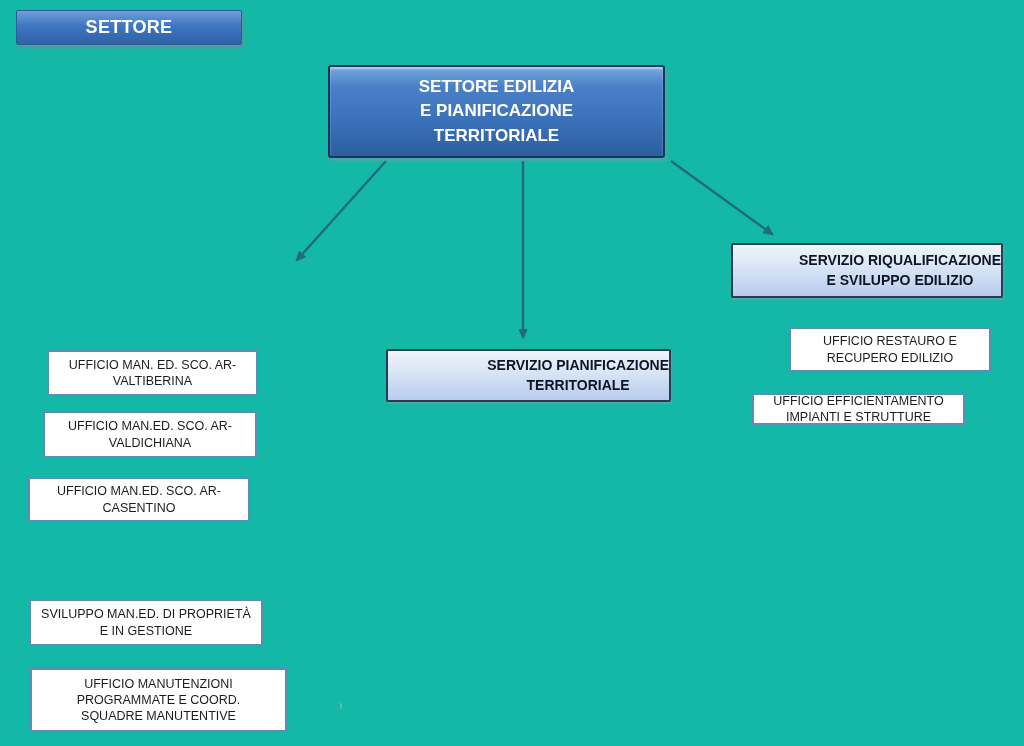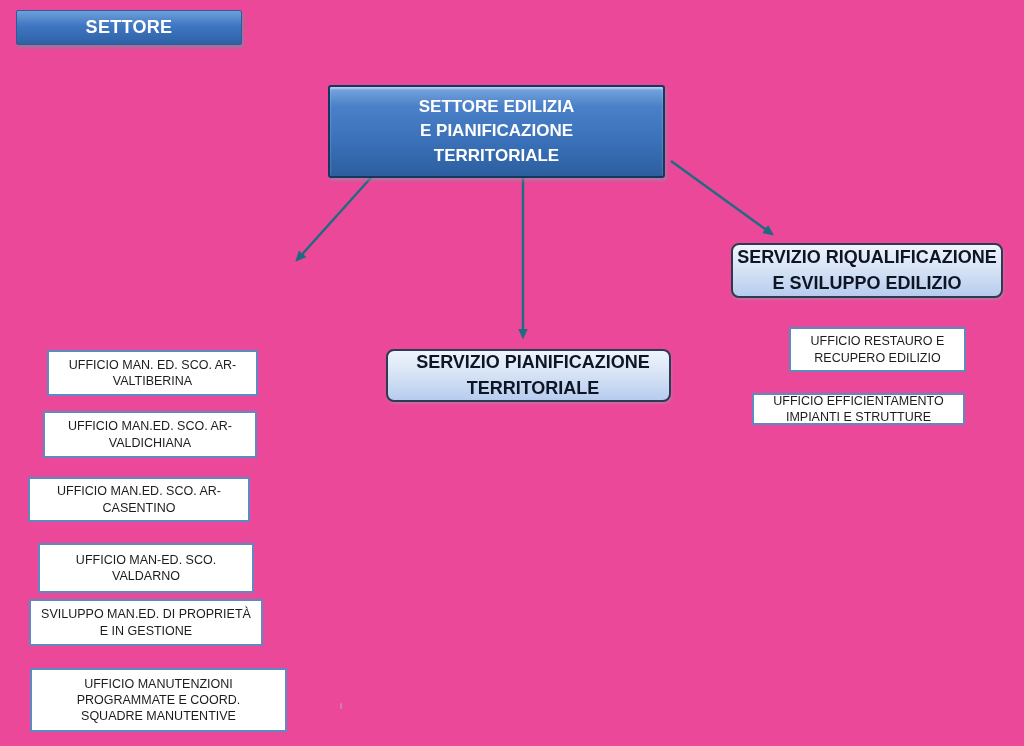--- a/index.html
+++ b/index.html
@@ -1,36 +1,36 @@
 <!DOCTYPE html>
 <html><head>
 <meta charset="utf-8">
 <style>
   * { margin:0; padding:0; box-sizing:border-box; }
   html,body { background:#ffffff; }
   body { font-family:"Liberation Sans", sans-serif; }
-  .canvas { position:relative; width:1024px; height:746px; background:#ec4899; overflow:hidden; }
+  .canvas { position:relative; width:1024px; height:746px; background:#14b8a6; overflow:hidden; }
 
   .box { position:absolute; display:flex; align-items:center; justify-content:center;
          text-align:center; white-space:pre-line; }
 
   .hdr-box { background:linear-gradient(180deg,#6FA0DA 0%,#3F76C1 45%,#2E62A6 100%);
              border:1px solid #2F5A99; border-radius:2px;
              box-shadow:2px 3px 3px rgba(125,135,155,.65);
              color:#ffffff; font-weight:bold; font-size:18px; letter-spacing:.3px; }
 
   .root-box { background:linear-gradient(180deg,#79A7DF 0%,#4A80C8 22%,#3A71B9 60%,#2D5F9F 100%);
               border:2px solid #17365D; border-radius:3px;
               box-shadow:inset 0 2px 2px rgba(255,255,255,.45), 2px 3px 3px rgba(140,150,165,.5);
               color:#ffffff; font-weight:bold; font-size:17px; line-height:1.45; }
 
   .branch { background:linear-gradient(180deg,#EFF4FC 0%,#D8E4F6 45%,#B7CCEE 100%);
-            border:2px solid #2E3A50; border-radius:8px;
+            border:2px solid #2E3A50; border-radius:2px;
             box-shadow:1px 2px 2px rgba(150,160,175,.4);
-            color:#0E1524; font-weight:bold; font-size:18px; line-height:1.4; }
+            color:#0E1524; font-weight:bold; font-size:14px; line-height:1.4;justify-content:flex-end; }
 
   .office { background:#ffffff; border:2px solid #5E8AC0;
             color:#1C1C1C; font-size:12.5px; line-height:1.3; }
 
   .arrows { position:absolute; left:0; top:0; width:1024px; height:746px; pointer-events:none; }
 
   .stray-mark { position:absolute; left:340px; top:703px; width:2px; height:6px;
                 background:#b9bdb9; opacity:.45; border-radius:1px; }
 </style>
 </head>
@@ -46,21 +46,21 @@
     <defs>
       <marker id="ah" markerWidth="11" markerHeight="10" refX="8.5" refY="5" orient="auto" markerUnits="userSpaceOnUse">
         <path d="M0,0 L11,5 L0,10 z" fill="#1F6B7F"></path>
       </marker>
     </defs>
     <line x1="386" y1="161" x2="297" y2="260" stroke="#1F6B7F" stroke-width="2.4" marker-end="url(#ah)"></line>
     <line x1="523" y1="161" x2="523" y2="337" stroke="#1F6B7F" stroke-width="2.4" marker-end="url(#ah)"></line>
     <line x1="671" y1="161" x2="772" y2="234" stroke="#1F6B7F" stroke-width="2.4" marker-end="url(#ah)"></line>
   </svg>
 
-  <div class="box root-box" style="left:328px; top:65px; width:337px; height:93px;margin-top:20px;">
+  <div class="box root-box" style="left:328px; top:65px; width:337px; height:93px;">
     <span>SETTORE  EDILIZIA
 E PIANIFICAZIONE
 TERRITORIALE</span>
   </div>
 
 
   <div class="box office" style="left:47px; top:350px; width:211px; height:46px;">
     <span>UFFICIO MAN. ED. SCO. AR-
 VALTIBERINA</span>
   </div>
@@ -68,24 +68,20 @@
   <div class="box office" style="left:43px; top:411px; width:214px; height:47px;">
     <span>UFFICIO MAN.ED. SCO.  AR-
 VALDICHIANA</span>
   </div>
 
   <div class="box office" style="left:28px; top:477px; width:222px; height:45px;">
     <span>UFFICIO MAN.ED. SCO. AR-
 CASENTINO</span>
   </div>
 
-  <div class="box office" style="left:38px; top:543px; width:216px; height:50px;">
-    <span>UFFICIO MAN-ED. SCO.
-VALDARNO</span>
-  </div>
 
   <div class="box office" style="left:29px; top:599px; width:234px; height:47px;">
     <span>SVILUPPO MAN.ED. DI PROPRIETÀ
 E IN GESTIONE</span>
   </div>
 
   <div class="box office" style="left:30px; top:668px; width:257px; height:64px;">
     <span>UFFICIO MANUTENZIONI
 PROGRAMMATE E COORD.
 SQUADRE MANUTENTIVE</span>
@@ -94,21 +90,21 @@
   <div class="box branch" style="left:386px; top:349px; width:285px; height:53px;padding-left:9px;">
     <span>SERVIZIO PIANIFICAZIONE
 TERRITORIALE</span>
   </div>
 
   <div class="box branch" style="left:731px; top:243px; width:272px; height:55px;">
     <span>SERVIZIO RIQUALIFICAZIONE
 E SVILUPPO EDILIZIO</span>
   </div>
 
-  <div class="box office" style="left:789px; top:327px; width:177px; height:45px;">
+  <div class="box office" style="left:789px; top:327px; width:202px; height:45px;">
     <span>UFFICIO RESTAURO E
 RECUPERO EDILIZIO</span>
   </div>
 
   <div class="box office" style="left:752px; top:393px; width:213px; height:32px;">
     <span>UFFICIO EFFICIENTAMENTO
 IMPIANTI E STRUTTURE</span>
   </div>
 
   <div class="stray-mark"></div>

